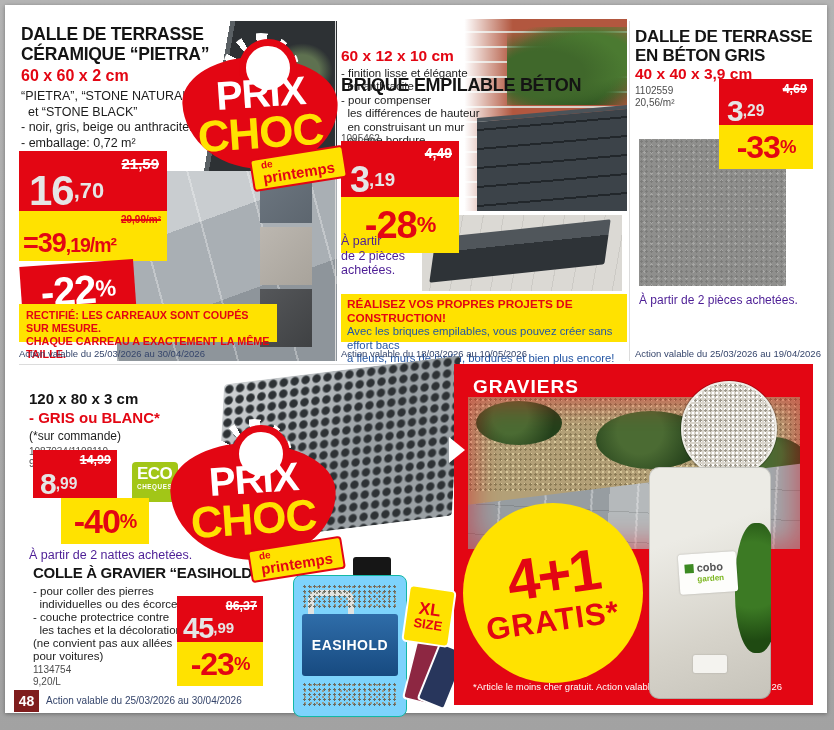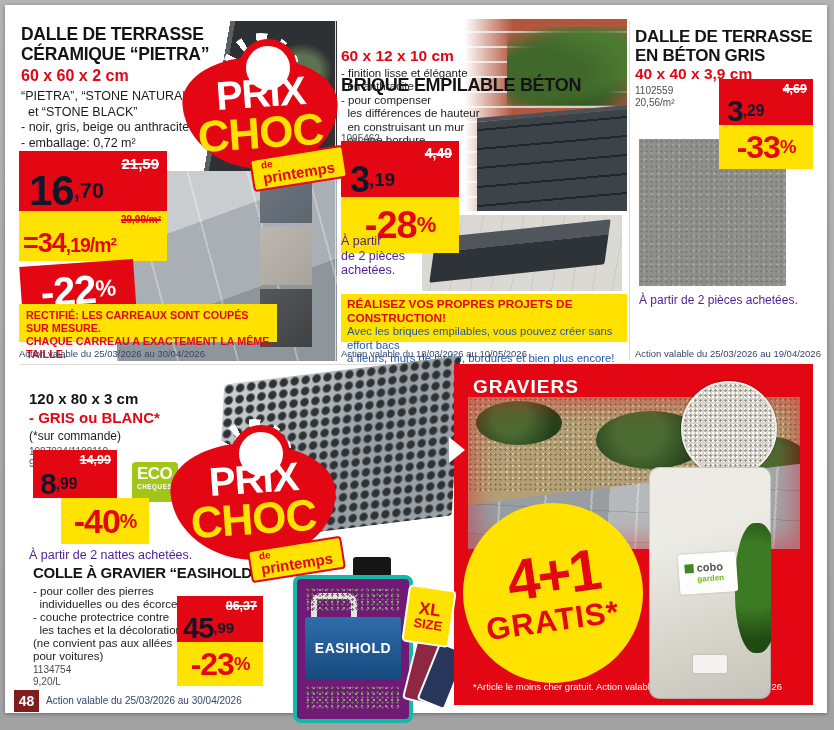--- a/index.html
+++ b/index.html
@@ -16,21 +16,21 @@
   .size{font-weight:700;color:#e30613;}
   .desc{color:#1c1c1c;}
   .sku{color:#4c4c4c;font-size:10px;line-height:12px;}
   .note{color:#4c1d95;font-weight:400;}
   .valid{color:#35456b;font-size:9.5px;}
   .divider{background:#dcdcdc;}
 
   
   .priceblock{background:#e30613;}
   .oldprice{position:absolute;color:#fff;font-weight:700;text-decoration:line-through;text-decoration-thickness:2px;}
-  .newprice{position:absolute;color:#0f172a;font-weight:700;letter-spacing:-1px;}
+  .newprice{position:absolute;color:#e5e5e5;font-weight:700;letter-spacing:-1px;}
   .cents{font-size:.52em;vertical-align:.34em;letter-spacing:0;}
   .discblock{background:#ffe200;color:#e30613;font-weight:700;display:flex;align-items:center;justify-content:center;letter-spacing:-1px;}
   .pct{font-size:.58em;}
 
   
   .p1-title{left:16px;top:20px;width:280px;font-size:17.5px;}
   .p1-size{left:16px;top:62px;font-size:16px;}
   .p1-desc{left:16px;top:84px;width:250px;font-size:12.5px;line-height:15.5px;}
   .photo1{left:112px;top:16px;width:220px;height:340px;overflow:hidden;}
   .photo1-top{position:absolute;left:0;top:0;width:100%;height:150px;
@@ -135,21 +135,21 @@
   .c-desc{left:28px;top:580px;width:180px;font-size:11.5px;line-height:12.9px;}
   .c-sku{left:28px;top:659px;}
   .c-unit{left:28px;top:671px;}
   .c-price{left:172px;top:591px;width:86px;height:46px;z-index:3;}
   .c-price .oldprice{right:6px;top:3px;font-size:12.5px;}
   .c-price .newprice{left:6px;bottom:-2px;font-size:29px;line-height:31px;}
   .c-disc{left:172px;top:637px;width:86px;height:44px;font-size:32px;z-index:3;}
 
   
   .jug{left:282px;top:552px;width:170px;height:160px;}
-  .jug-body{position:absolute;left:6px;top:18px;width:112px;height:140px;background:#701a75;border:4px solid #14b8a6;border-radius:8px;}
+  .jug-body{position:absolute;left:6px;top:18px;width:112px;height:140px;background:#7dd3fc;border:1px solid #14b8a6;border-radius:8px;}
   .jug-cap{position:absolute;left:66px;top:0;width:38px;height:20px;background:#161616;border-radius:3px;}
   .jug-handle{position:absolute;left:14px;top:14px;width:34px;height:24px;border:6px solid #e2e3e0;border-radius:10px;background:transparent;}
   .jug-speckle{position:absolute;left:8px;right:8px;height:26px;
     background-image:radial-gradient(#6a6a5f 1px,transparent 1.3px),radial-gradient(#9a9a8c 1px,transparent 1.3px);
     background-size:5px 5px,6px 6px;border-radius:4px;}
   .jug-sp-top{top:8px;} .jug-sp-bot{bottom:8px;}
   .jug-label{position:absolute;left:8px;right:8px;top:38px;height:62px;border-radius:3px;
     background:linear-gradient(#2f6da9,#174a80);display:flex;align-items:center;justify-content:center;}
   .jug-label-text{color:#fff;font-weight:700;font-size:14px;letter-spacing:.5px;}
   .xl-tag{position:absolute;left:118px;top:30px;width:44px;height:54px;background:#ffe200;border:2px solid #fff;border-radius:5px;
@@ -258,21 +258,21 @@
 - emballage: 0,72 m²
 (= 2 carreaux).</div>
 
   <div class="abs priceblock p1-price">
     <span class="oldprice">21,59</span>
     <span class="newprice"><span>16</span><span class="cents">,70</span></span>
   </div>
 
   <div class="abs p1-sqm">
     <span class="sqm-old">29,99/m²</span>
-    <span class="sqm-val"><span>=34</span><span class="sqm-rest">,19/m²</span></span>
+    <span class="sqm-val"><span>=39</span><span class="sqm-rest">,19/m²</span></span>
   </div>
 
   <div class="abs p1-disc">
       <span>-22</span>
       <span class="pct">%</span>
     </div>
 
   <div class="abs pre p1-banner">RECTIFIÉ: LES CARREAUX SONT COUPÉS SUR MESURE.
 CHAQUE CARREAU A EXACTEMENT LA MÊME TAILLE.</div>
   <div class="abs valid p1-valid">Action valable du 25/03/2026 au 30/04/2026</div>

